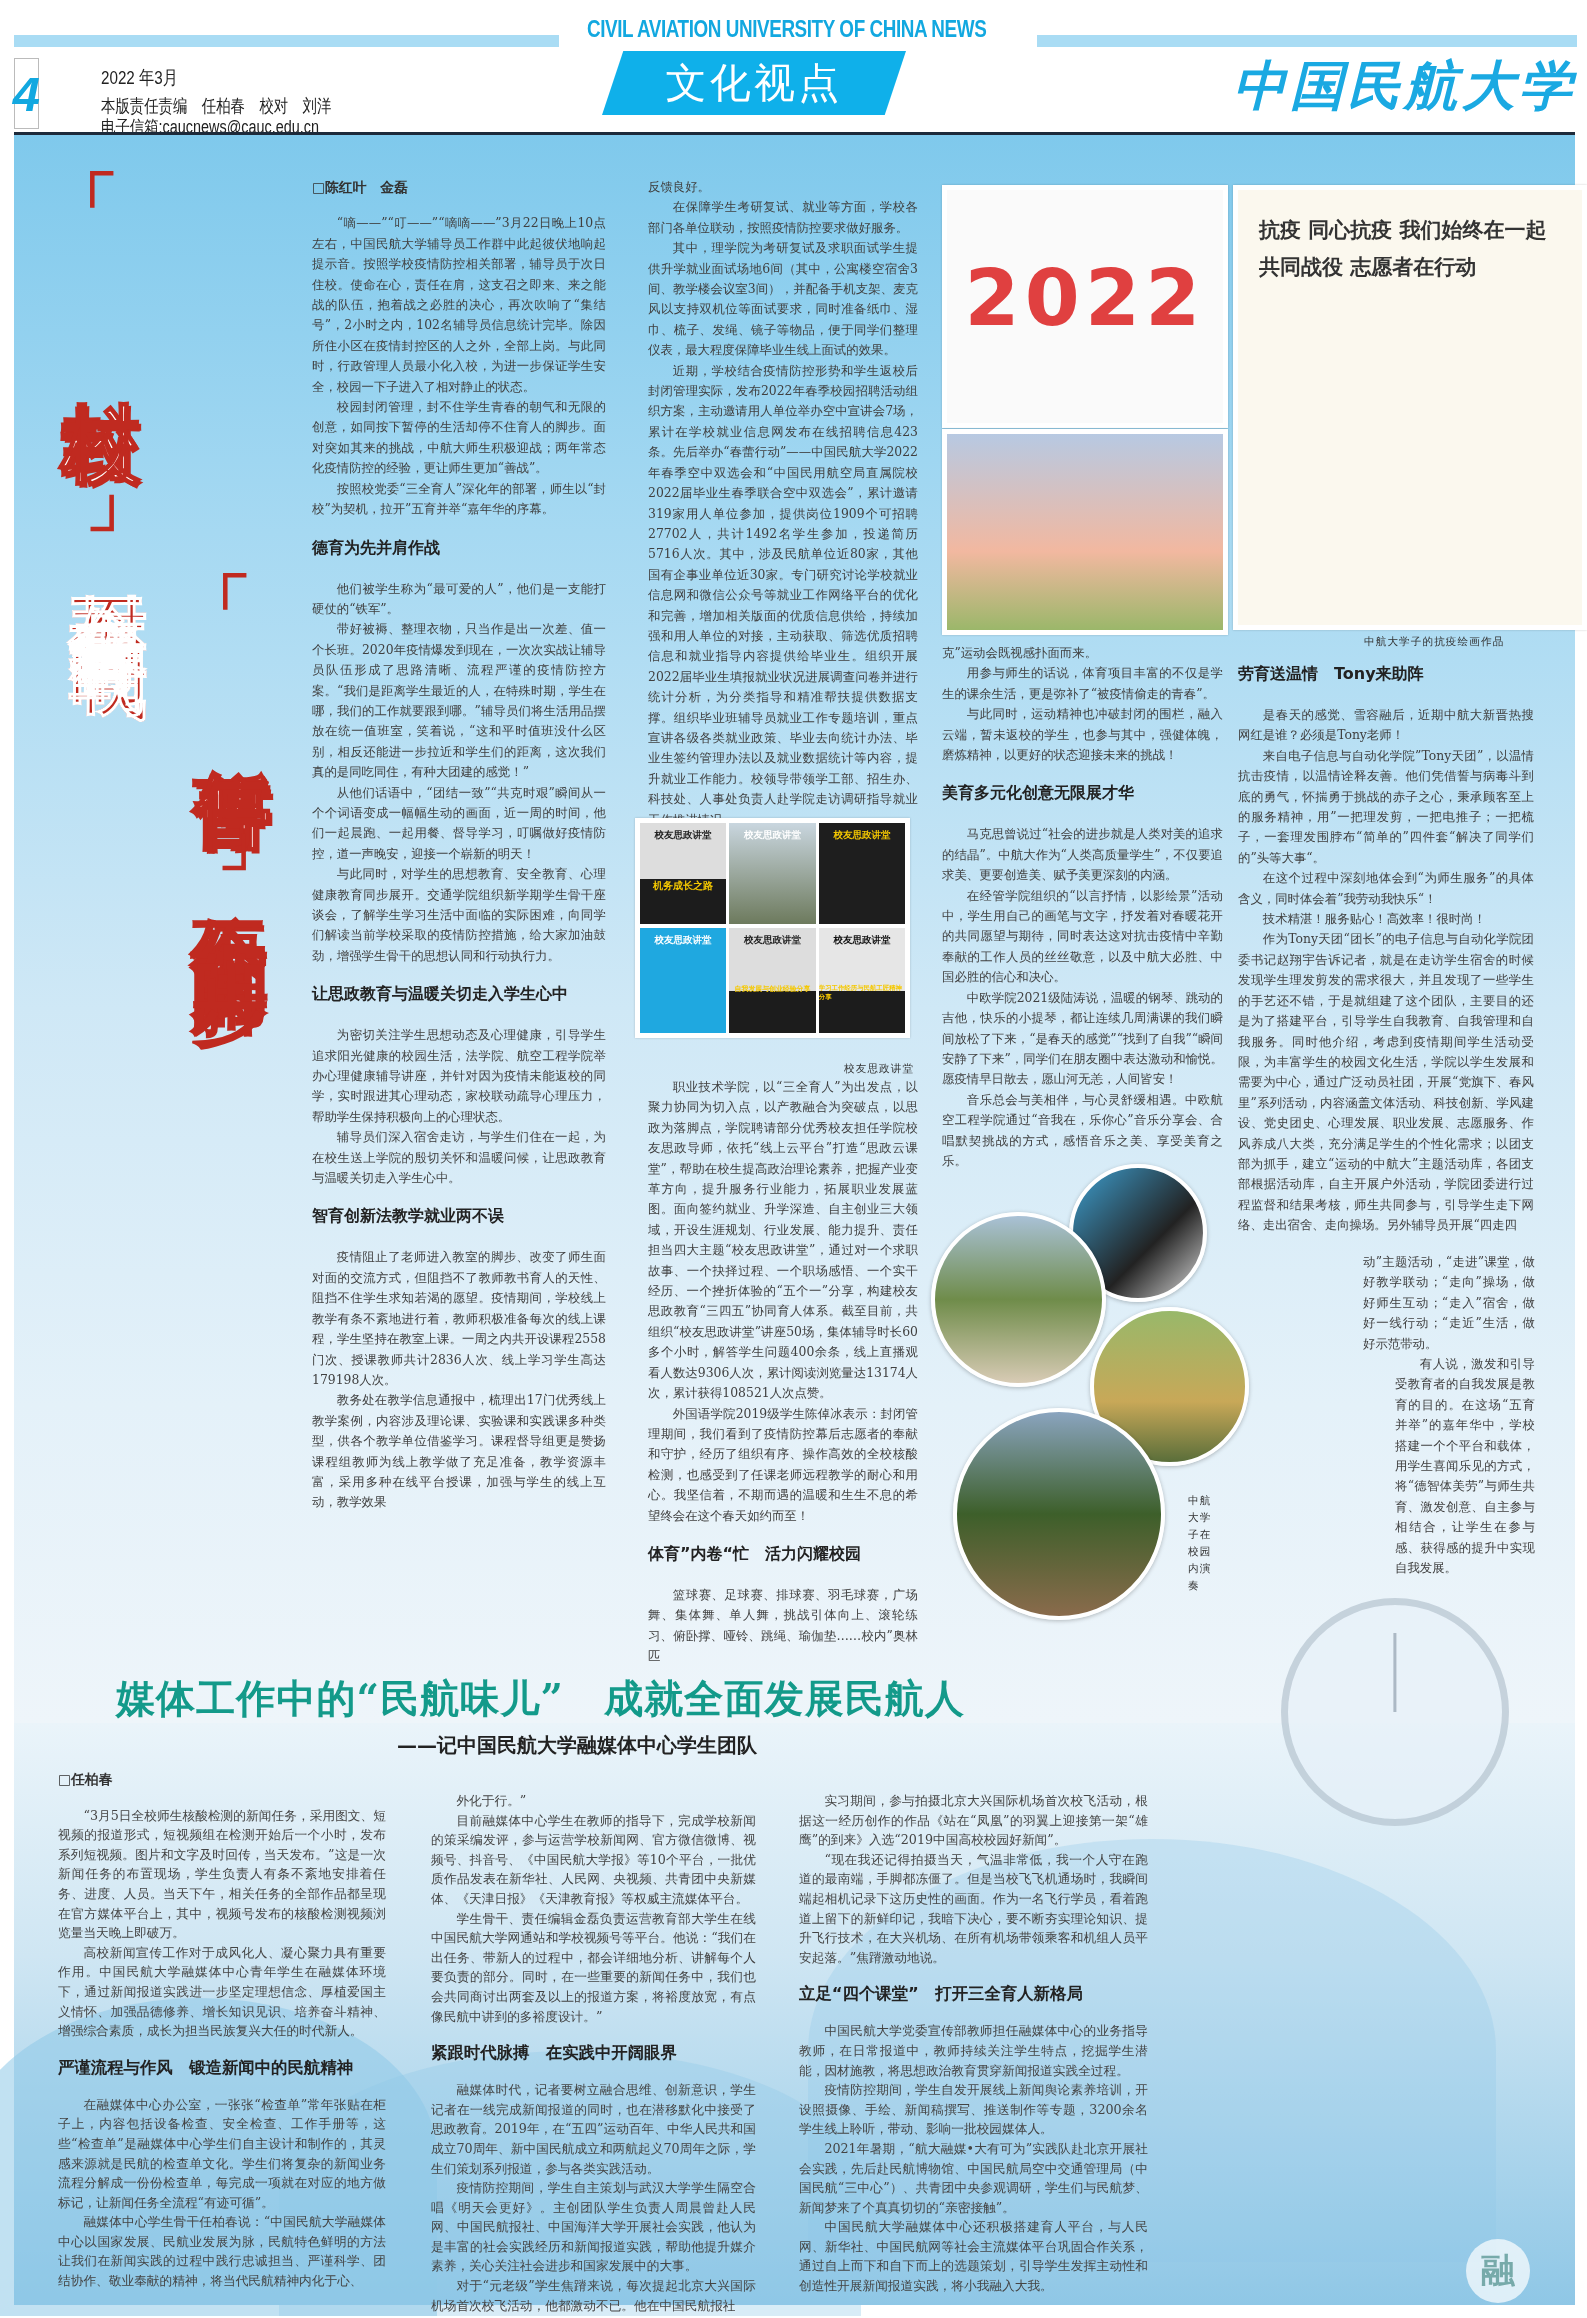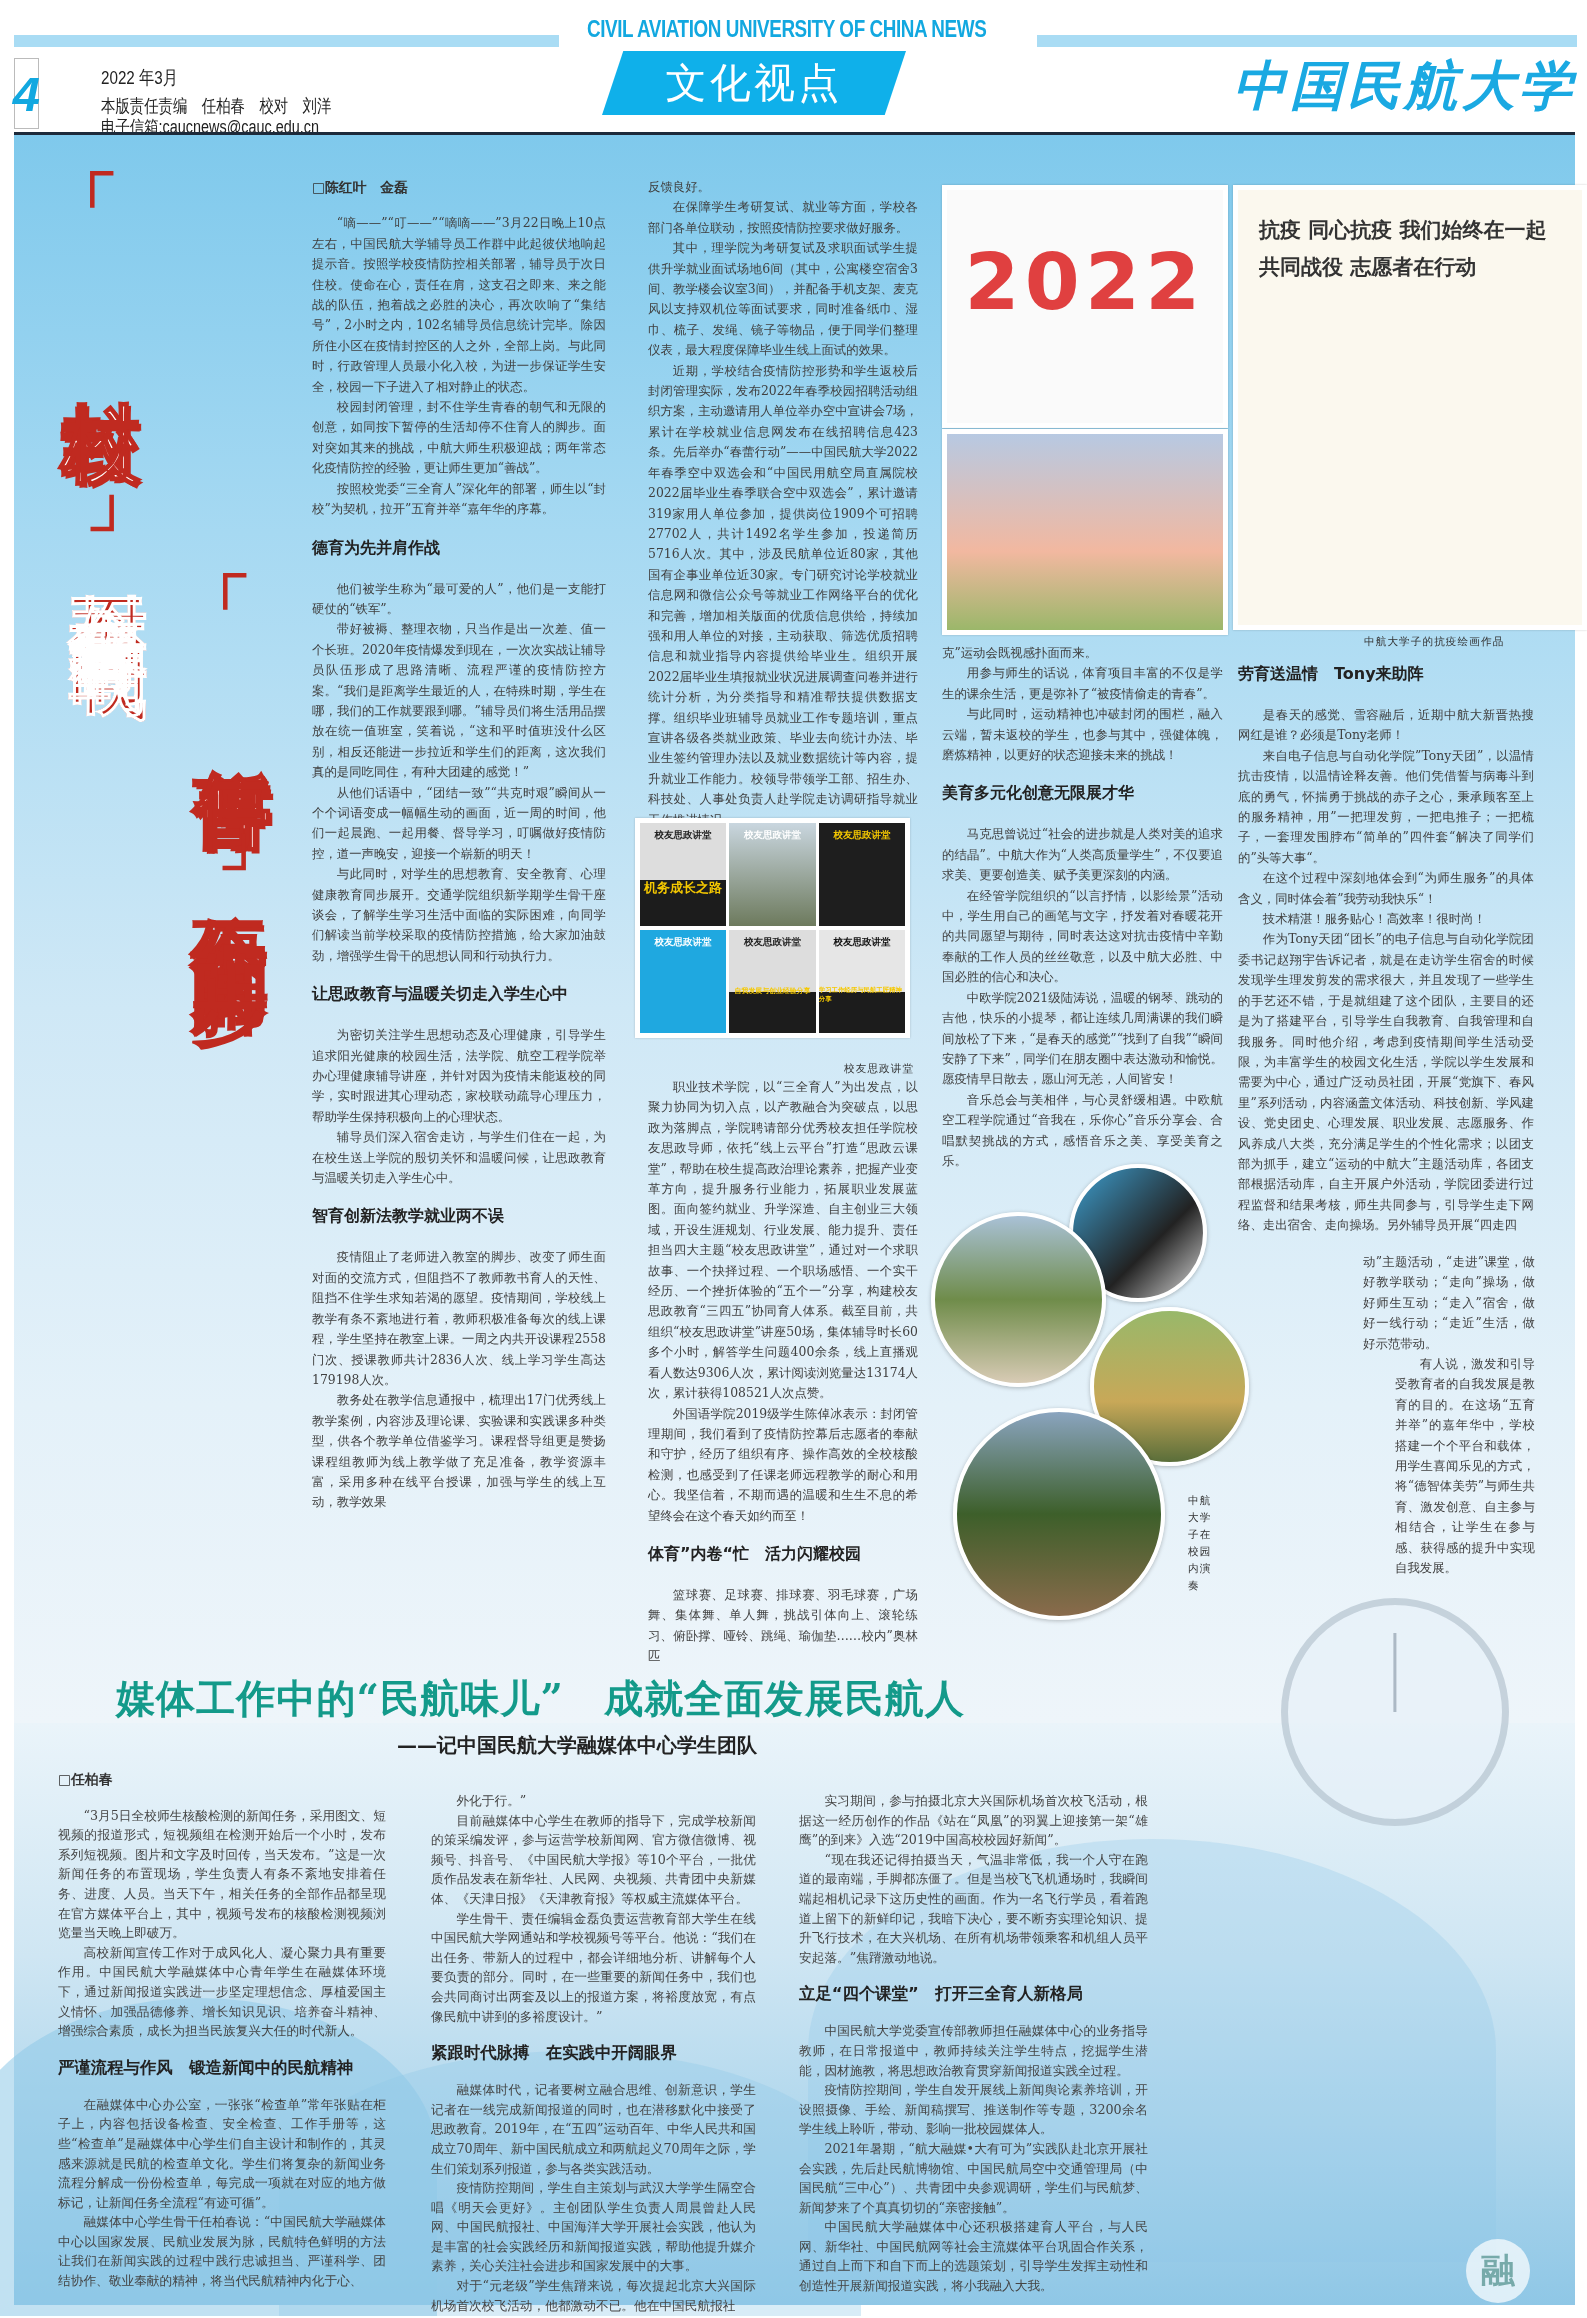--- a/index.html
+++ b/index.html
@@ -107,21 +107,21 @@
   <p class="noind">反馈良好。</p>
   <p>在保障学生考研复试、就业等方面，学校各部门各单位联动，按照疫情防控要求做好服务。</p>
   <p>其中，理学院为考研复试及求职面试学生提供升学就业面试场地6间（其中，公寓楼空宿舍3间、教学楼会议室3间），并配备手机支架、麦克风以支持双机位等面试要求，同时准备纸巾、湿巾、梳子、发绳、镜子等物品，便于同学们整理仪表，最大程度保障毕业生线上面试的效果。</p>
   <p>近期，学校结合疫情防控形势和学生返校后封闭管理实际，发布2022年春季校园招聘活动组织方案，主动邀请用人单位举办空中宣讲会7场，累计在学校就业信息网发布在线招聘信息423条。先后举办“春蕾行动”——中国民航大学2022年春季空中双选会和“中国民用航空局直属院校2022届毕业生春季联合空中双选会”，累计邀请319家用人单位参加，提供岗位1909个可招聘27702人，共计1492名学生参加，投递简历5716人次。其中，涉及民航单位近80家，其他国有企事业单位近30家。专门研究讨论学校就业信息网和微信公众号等就业工作网络平台的优化和完善，增加相关版面的优质信息供给，持续加强和用人单位的对接，主动获取、筛选优质招聘信息和就业指导内容提供给毕业生。组织开展2022届毕业生填报就业状况进展调查问卷并进行统计分析，为分类指导和精准帮扶提供数据支撑。组织毕业班辅导员就业工作专题培训，重点宣讲各级各类就业政策、毕业去向统计办法、毕业生签约管理办法以及就业数据统计等内容，提升就业工作能力。校领导带领学工部、招生办、科技处、人事处负责人赴学院走访调研指导就业工作推进情况。</p>
 </div>
 
 <div class="photo" style="left:635px;top:818px;width:275px;height:220px">
   <div class="grid6">
     <div class="tile" style="background:linear-gradient(180deg,#ddd 55%,#1c1c1c 55%);color:#222">
         <span>校友思政讲堂</span>
-        <span style="margin-top:37px;color:#f5c800;font-size:13px">机务成长之路</span>
+        <span style="margin-top:37px;color:#f5c800;font-size:10px">机务成长之路</span>
       </div>
     <div class="tile" style="background:linear-gradient(180deg,#c9d6df,#6d7a5d);color:#fff">
         <span>校友思政讲堂</span>
       </div>
     <div class="tile" style="background:#1e1e1e;color:#f5c800">
         <span>校友思政讲堂</span>
       </div>
     <div class="tile" style="background:#1fa8e0;color:#fff">
         <span>校友思政讲堂</span>
       </div>
@@ -138,21 +138,21 @@
 <div class="ph-caption" style="left:844px;top:1062px">校友思政讲堂</div>
 
 <div class="col" style="left:648px;top:1077px;width:270px">
   <p>职业技术学院，以“三全育人”为出发点，以聚力协同为切入点，以产教融合为突破点，以思政为落脚点，学院聘请部分优秀校友担任学院校友思政导师，依托“线上云平台”打造“思政云课堂”，帮助在校生提高政治理论素养，把握产业变革方向，提升服务行业能力，拓展职业发展蓝图。面向签约就业、升学深造、自主创业三大领域，开设生涯规划、行业发展、能力提升、责任担当四大主题“校友思政讲堂”，通过对一个求职故事、一个抉择过程、一个职场感悟、一个实干经历、一个挫折体验的“五个一”分享，构建校友思政教育“三四五”协同育人体系。截至目前，共组织“校友思政讲堂”讲座50场，集体辅导时长60多个小时，解答学生问题400余条，线上直播观看人数达9306人次，累计阅读浏览量达13174人次，累计获得108521人次点赞。</p>
   <p>外国语学院2019级学生陈倬冰表示：封闭管理期间，我们看到了疫情防控幕后志愿者的奉献和守护，经历了组织有序、操作高效的全校核酸检测，也感受到了任课老师远程教学的耐心和用心。我坚信着，不期而遇的温暖和生生不息的希望终会在这个春天如约而至！</p>
   <div class="sub left">体育”内卷“忙　活力闪耀校园</div>
   <p>篮球赛、足球赛、排球赛、羽毛球赛，广场舞、集体舞、单人舞，挑战引体向上、滚轮练习、俯卧撑、哑铃、跳绳、瑜伽垫……校内”奥林匹</p>
 </div>
 
 <div class="photo" style="left:942px;top:185px;width:286px;height:243px;background:#fafafa">
-  <div style="font-family:'DejaVu Sans',sans-serif;font-size:79px;color:#e04040;font-weight:bold;text-align:center;margin-top:46px;letter-spacing:5.3px">2022</div>
+  <div style="font-family:'DejaVu Sans',sans-serif;font-size:79px;color:#e04040;font-weight:bold;text-align:center;margin-top:62px;letter-spacing:5.3px">2022</div>
 </div>
 <div class="photo" style="left:942px;top:429px;width:286px;height:206px;background:linear-gradient(180deg,#b7c9e2,#f2b8a0 60%,#9bb76a)"></div>
 <div class="photo" style="left:1233px;top:185px;width:354px;height:445px;background:#fbf8ee">
   <div style="padding:21px;font-size:21px;color:#333;font-weight:bold;line-height:37px">抗疫 同心抗疫 我们始终在一起 共同战役 志愿者在行动</div>
 </div>
 <div class="ph-caption" style="left:1364px;top:635px">中航大学子的抗疫绘画作品</div>
 
 <div class="col" style="left:942px;top:643px;width:281px">
   <p class="noind">克”运动会既视感扑面而来。</p>
   <p>用参与师生的话说，体育项目丰富的不仅是学生的课余生活，更是弥补了“被疫情偷走的青春”。</p>

